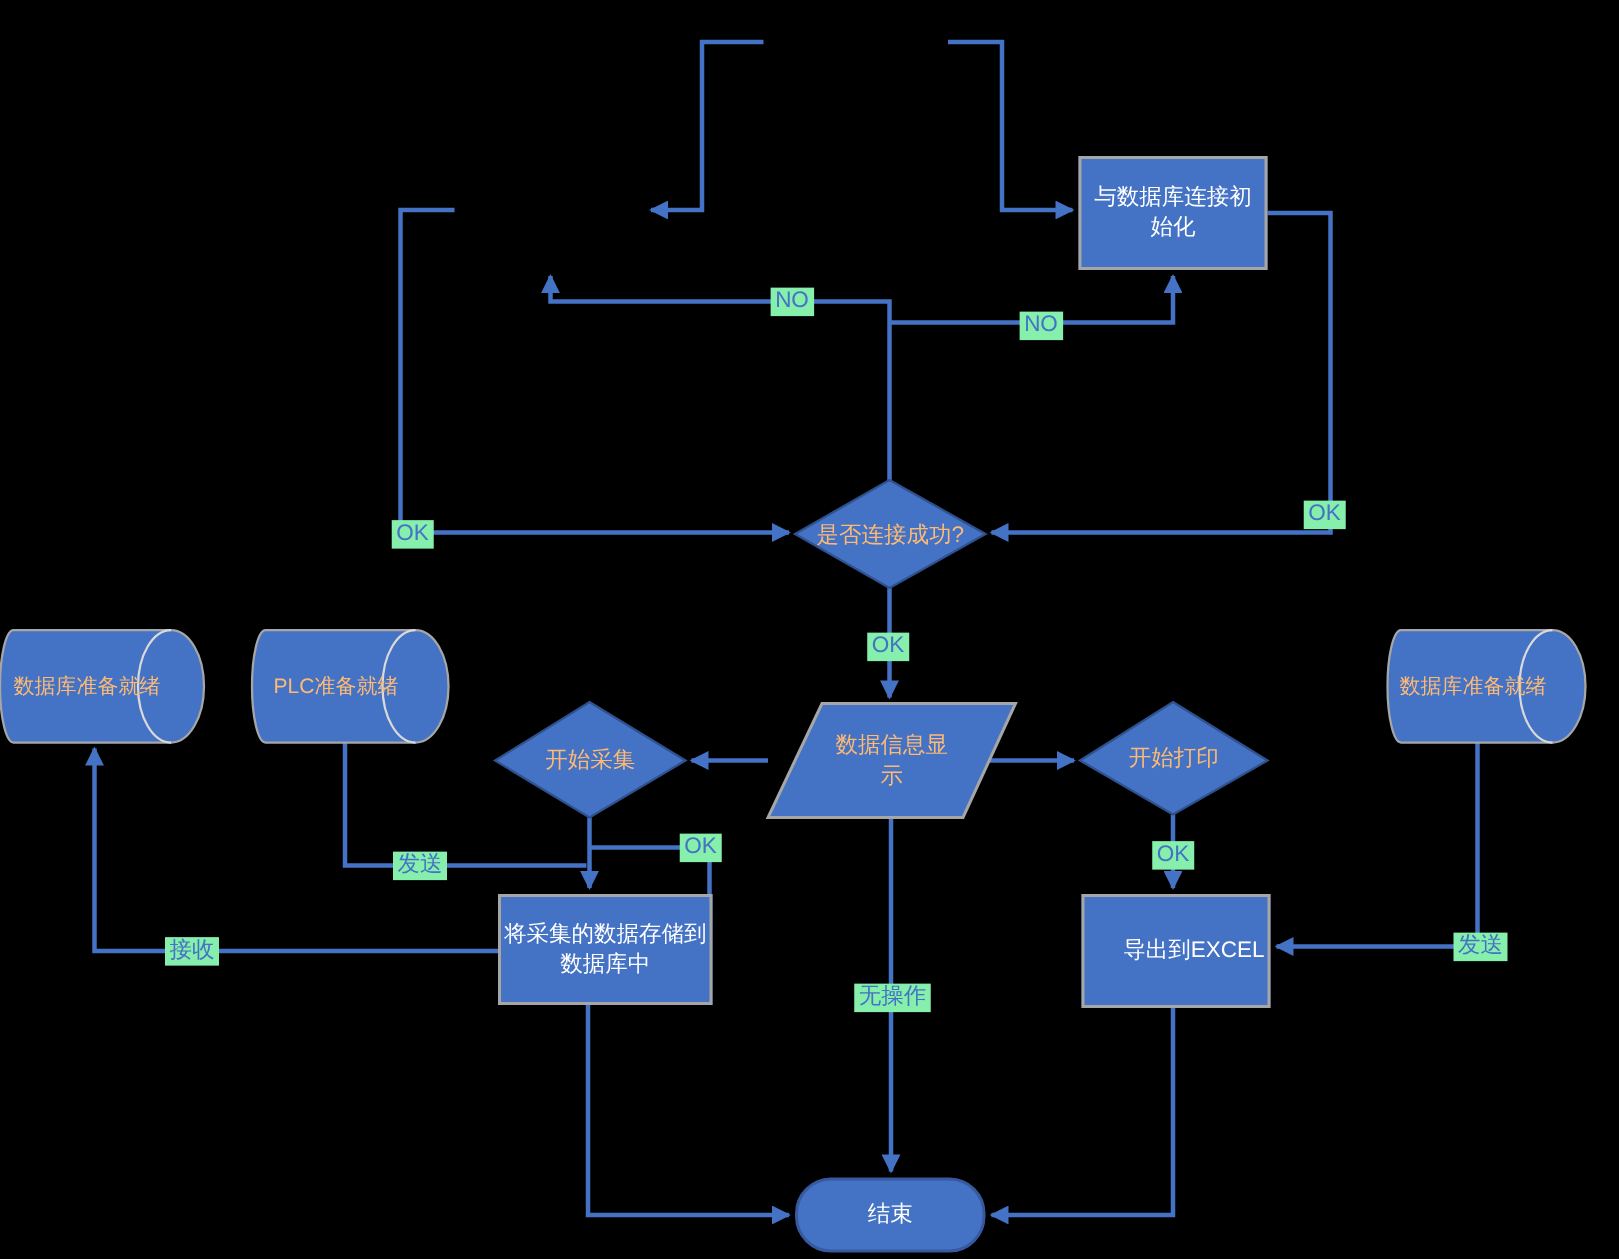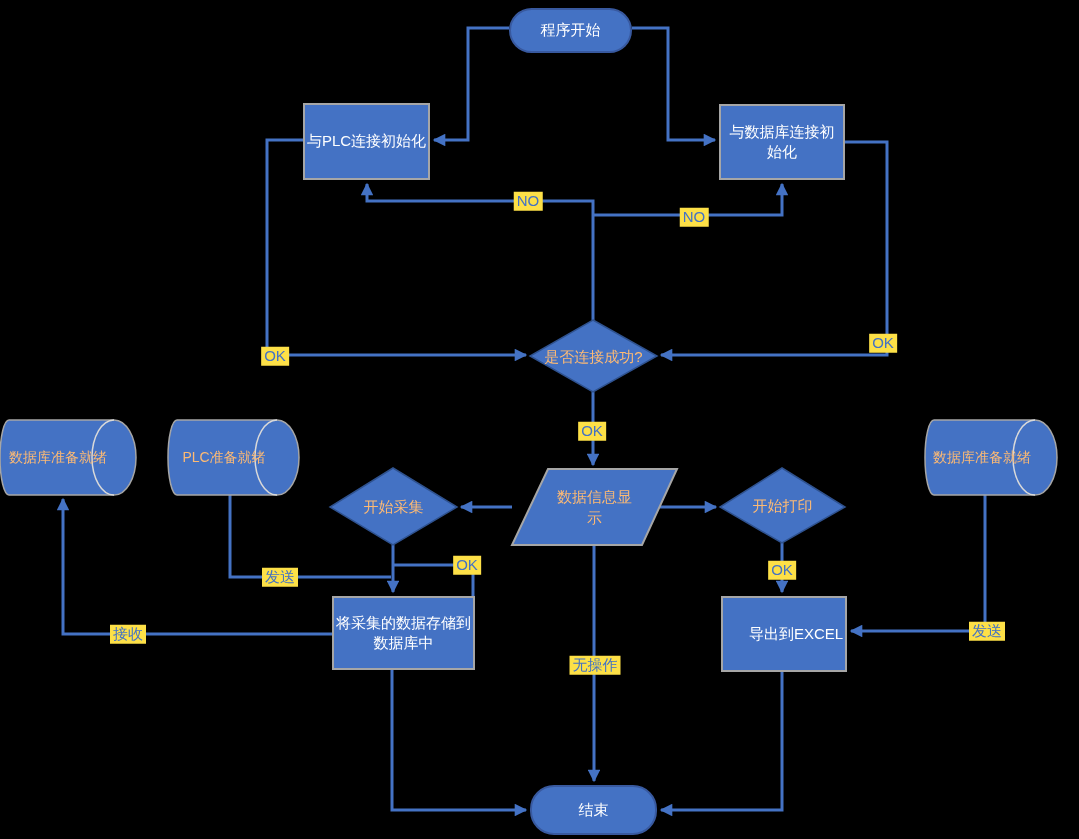--- a/index.html
+++ b/index.html
@@ -14,21 +14,21 @@
   }
   .process{background:#4472C4;border:2px solid #A6A6A6;}
   .terminator{background:#4472C4;border:2px solid #38599F;border-radius:24px;}
   .shape-text{
     position:absolute;display:flex;align-items:center;justify-content:center;
     text-align:center;color:#fdba74;font-size:15px;line-height:1.4;pointer-events:none;
   }
   .cyl-text{font-size:14px;}
   .edge-label{
     position:absolute;transform:translate(-50%,-50%);
-    background:#fde047;color:#4472C4;font-size:15px;line-height:1.1;
+    background:#86efac;color:#4472C4;font-size:15px;line-height:1.1;
     padding:1px 3px;white-space:nowrap;
   }
 </style>
 </head>
 <body>
 
 <div id="canvas">
 
   <svg id="wires" width="1079" height="839" viewBox="0 0 1079 839">
     <defs>
@@ -71,27 +71,21 @@
     <g>
       <path d="M177,420 L277,420 A22,37.5 0 0 1 277,495 L177,495 A9,37.5 0 0 1 177,420 Z" fill="#4472C4" stroke="#A6A6A6" stroke-width="1.5"></path>
       <path d="M277,420 A22,37.5 0 0 0 277,495" fill="none" stroke="#D9D9D9" stroke-width="1.5"></path>
     </g>
     <g>
       <path d="M934,420 L1035,420 A22,37.5 0 0 1 1035,495 L934,495 A9,37.5 0 0 1 934,420 Z" fill="#4472C4" stroke="#A6A6A6" stroke-width="1.5"></path>
       <path d="M1035,420 A22,37.5 0 0 0 1035,495" fill="none" stroke="#D9D9D9" stroke-width="1.5"></path>
     </g>
   </svg>
 
-  <div class="node terminator" style="left:509px;top:8px;width:123px;height:45px;">
-    <span>程序开始</span>
-  </div>
 
-  <div class="node process" style="left:303px;top:103px;width:127px;height:77px;">
-    <span>与PLC连接初始化</span>
-  </div>
 
   <div class="node process" style="left:719px;top:104px;width:126px;height:76px;padding:0 2px;">
     <span>与数据库连接初始化</span>
   </div>
 
   <div class="node process" style="left:332px;top:596px;width:143px;height:74px;padding:0 1px;">
     <span>将采集的数据存储到数据库中</span>
   </div>
 
   <div class="node process" style="left:721px;top:596px;width:126px;height:76px;padding-left:24px;">

